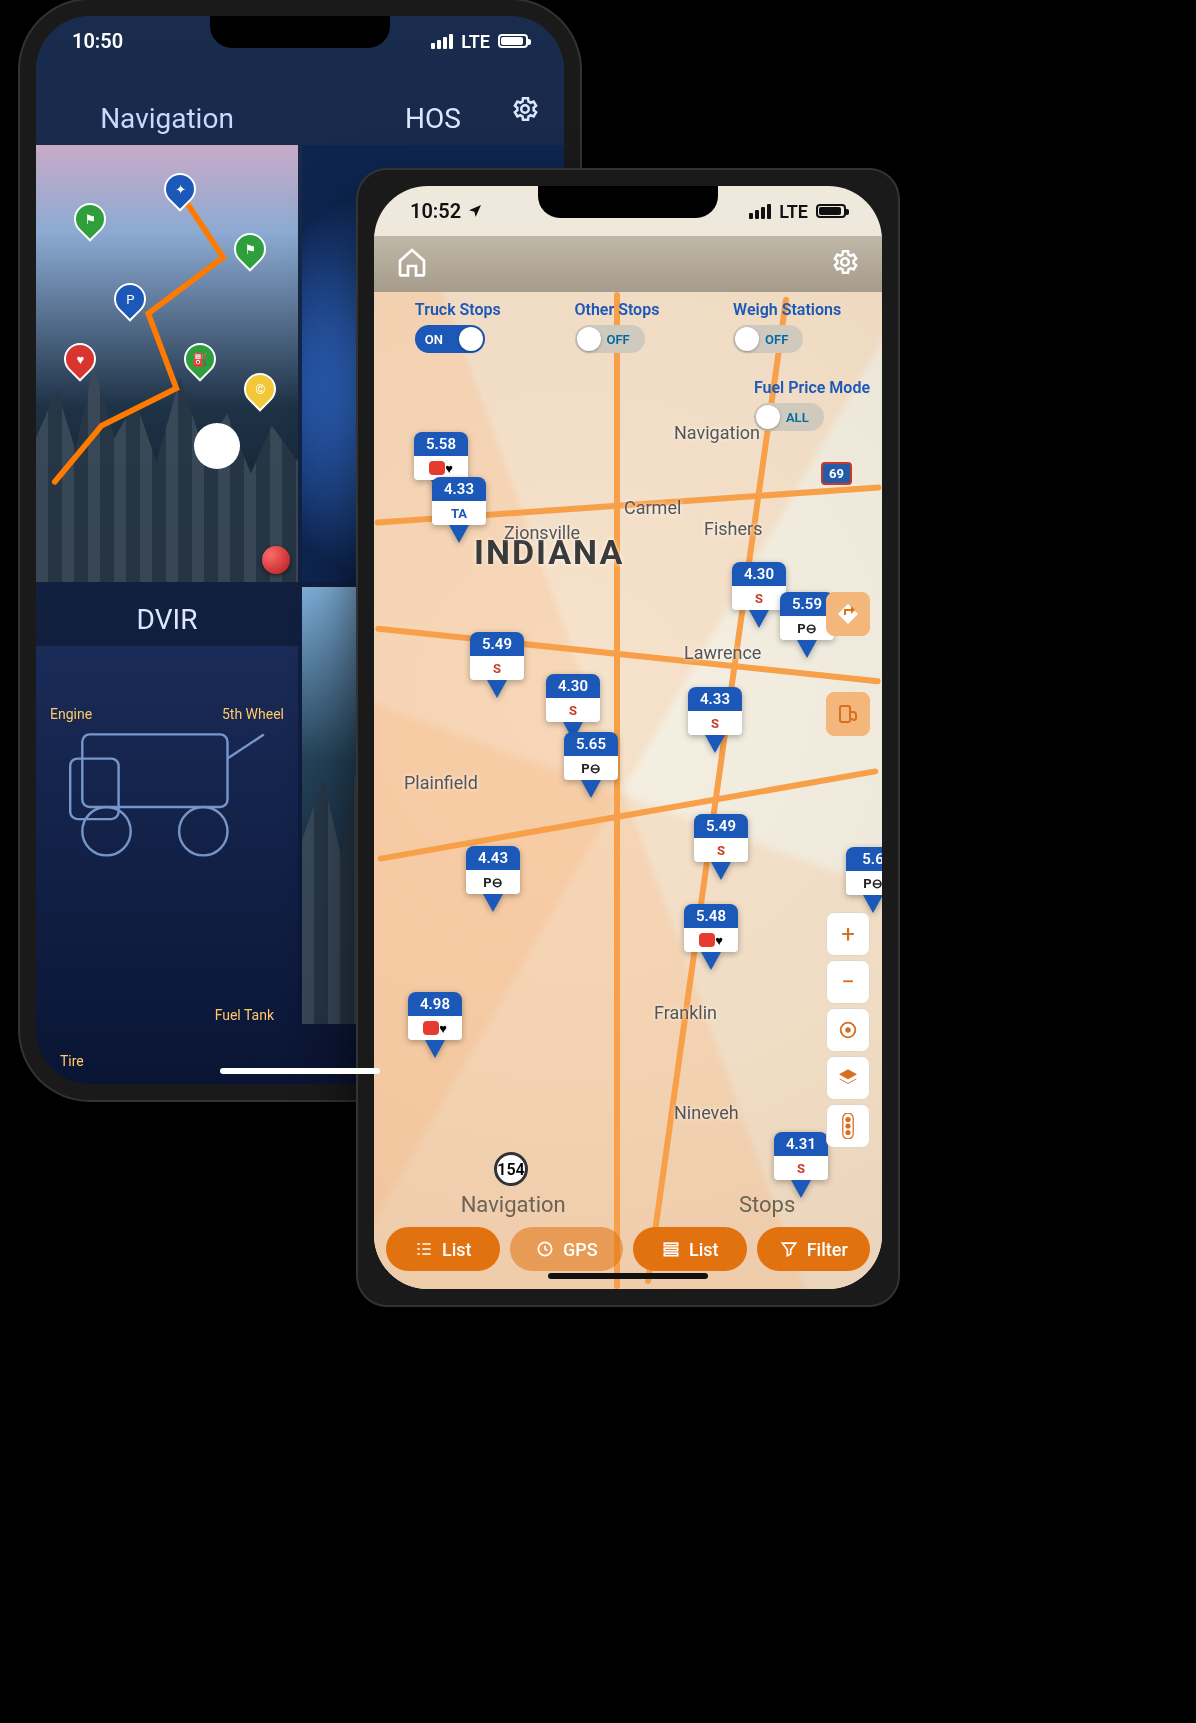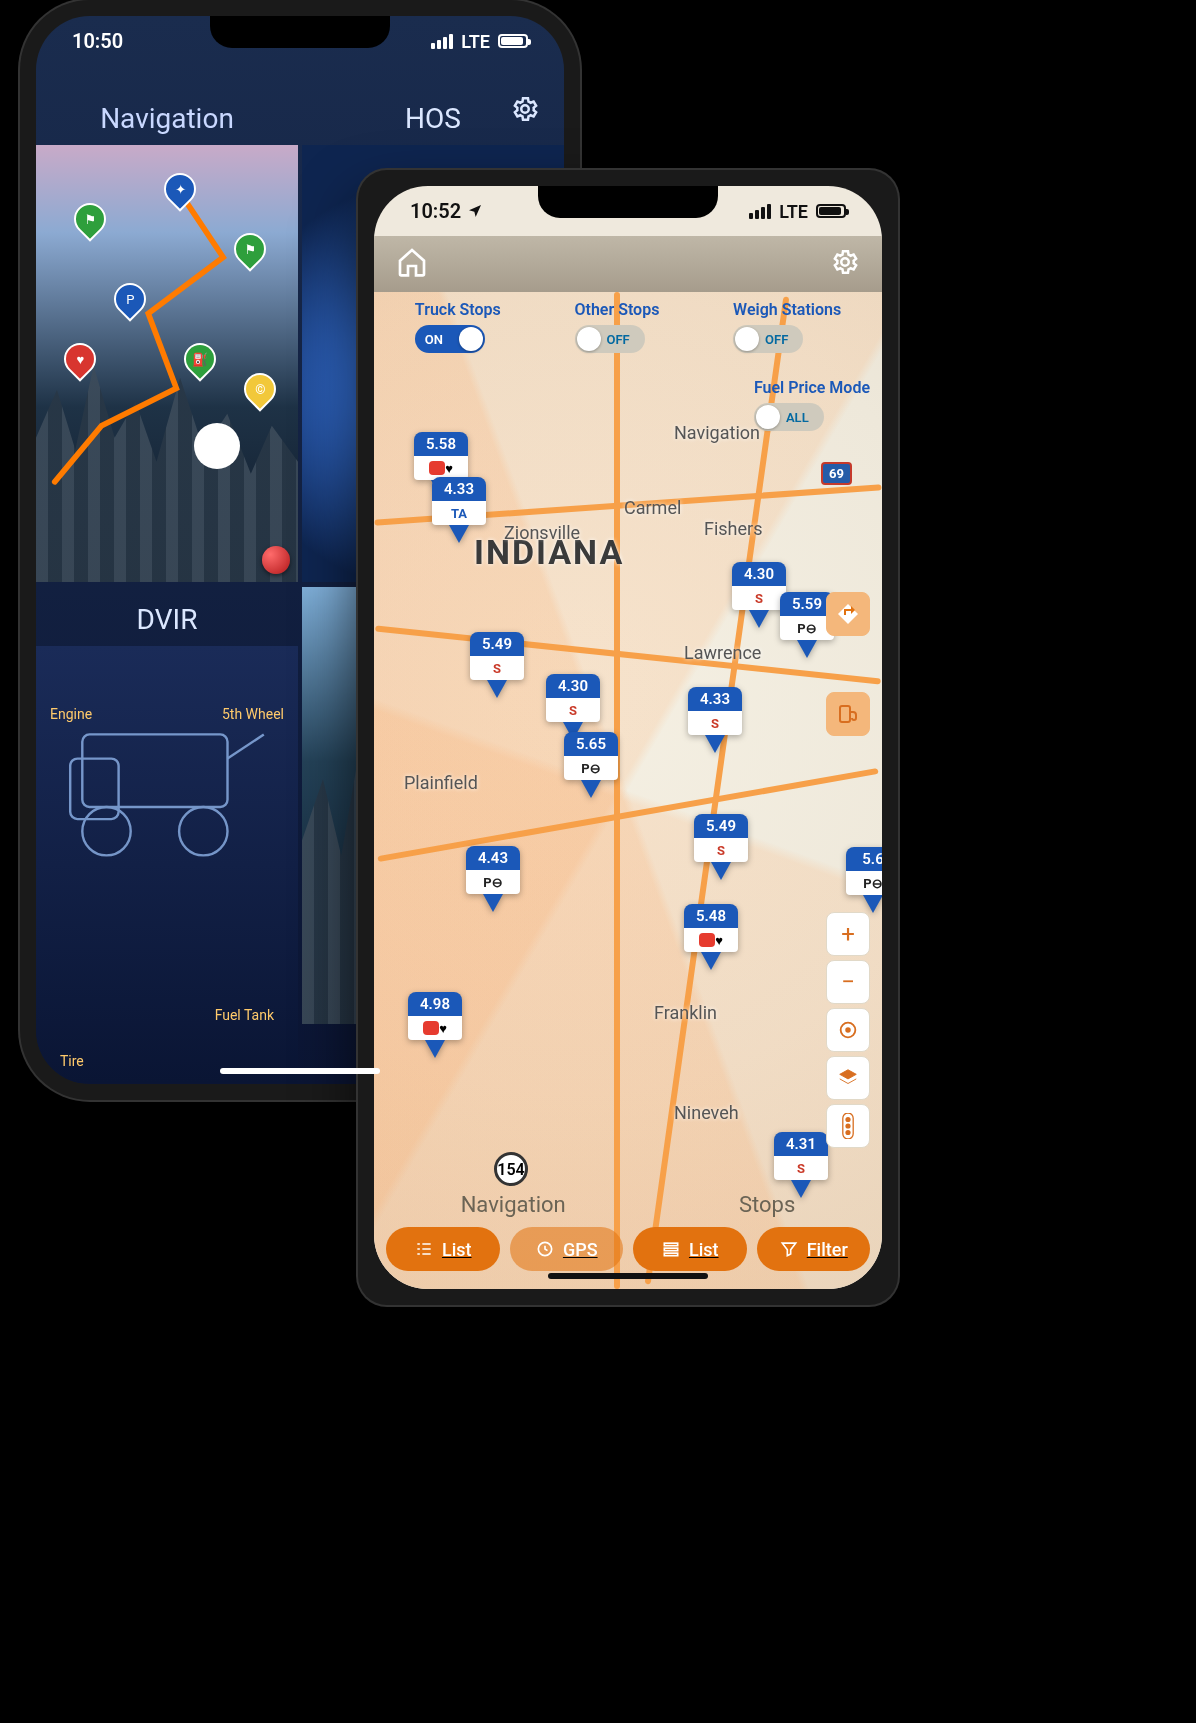--- a/index.html
+++ b/index.html
@@ -238,21 +238,21 @@
     background:#fff;border:1px solid #e1d9c8;border-radius:8px;
     display:flex;align-items:center;justify-content:center;color:#d86e20;font-size:24px;
   }
   .sidebtn.accent{background:#f4b77b;border-color:#f4b77b;}
   .section-labels{
     position:absolute; bottom:72px; left:0; right:0; display:flex;
     justify-content:space-around; font-size:22px; color:#6b6455;
   }
   .bottombar{
     position:absolute; bottom:18px; left:12px; right:12px;
-    display:flex; gap:10px; z-index:30;text-decoration:underline;
+    display:flex; gap:10px; z-index:30;
   }
   .pill{
     flex:1; height:44px; border-radius:22px;
     display:flex;align-items:center;justify-content:center;gap:8px;
     font-size:18px;font-weight:500;
   }
   .pill.active{background:#e2720f;color:#fff;}
   .pill.idle  {background:rgba(226,114,15,.55);color:#fff;}
   .pill svg{stroke:currentColor;fill:none;stroke-width:2;}
 

